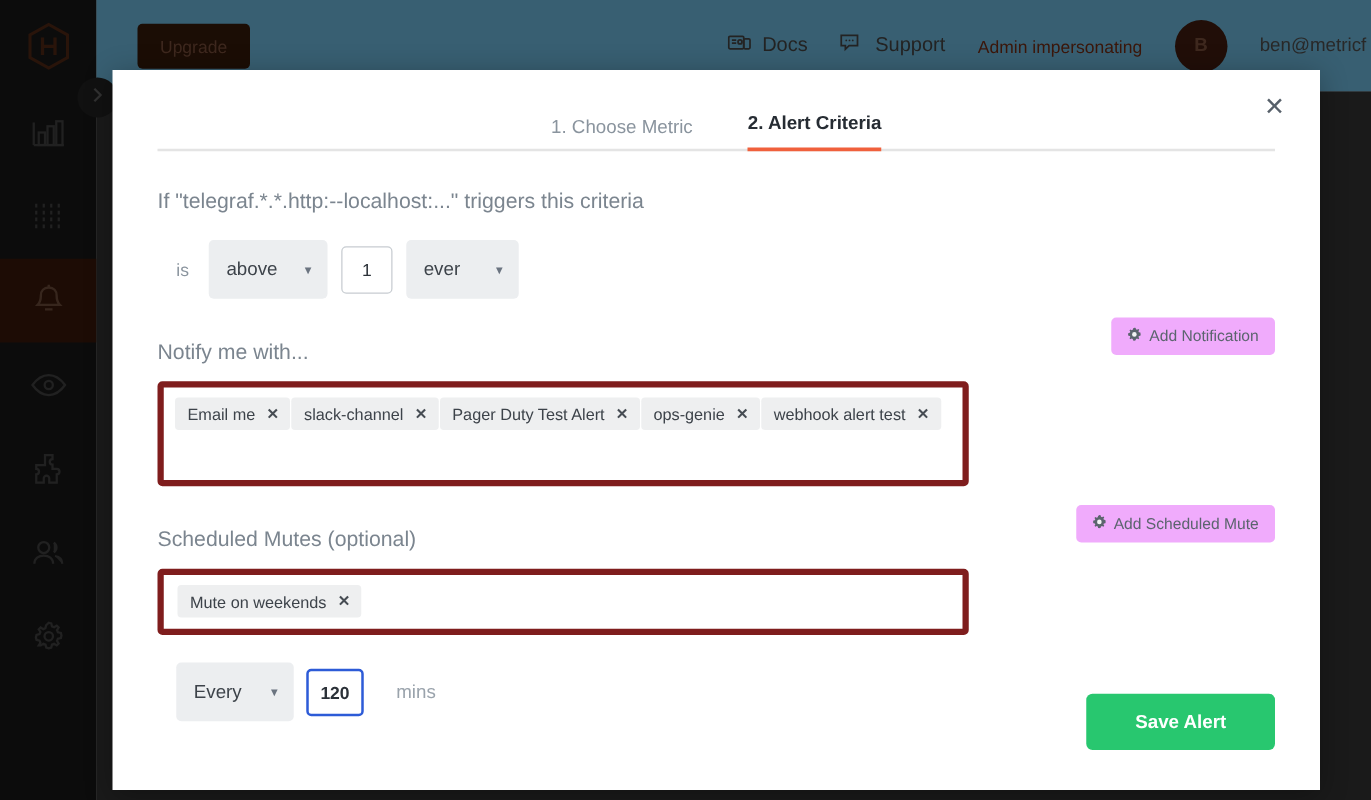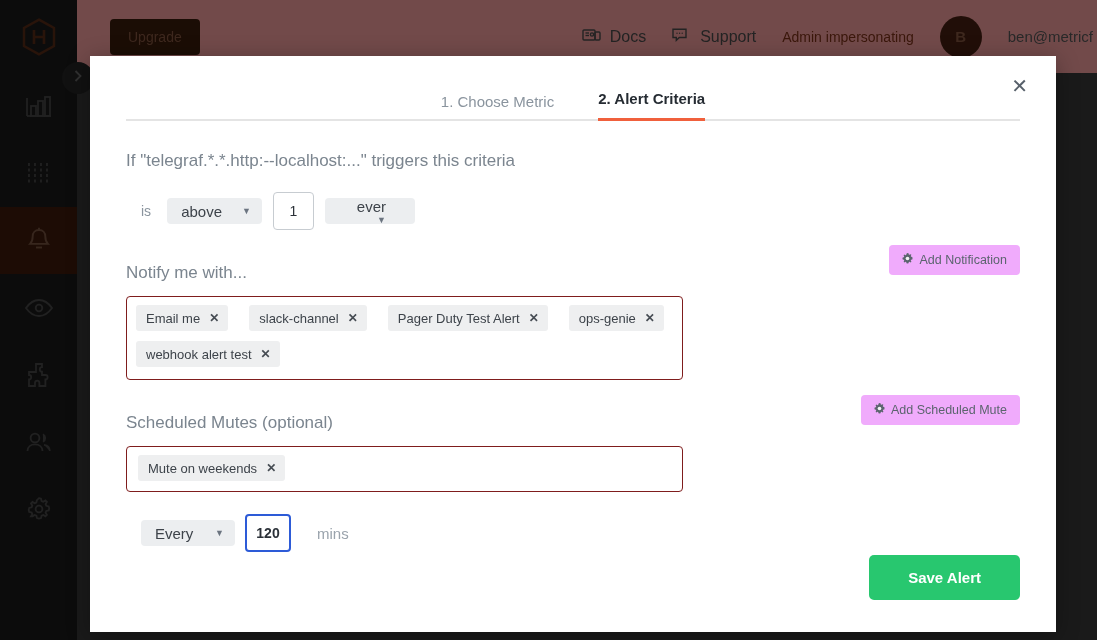--- a/index.html
+++ b/index.html
@@ -31,21 +31,21 @@
   #collapse-toggle {
     position: absolute; left: 62px; top: 62px;
     width: 32px; height: 32px; border-radius: 50%;
     background: #262626;
     display: flex; align-items: center; justify-content: center;
     cursor: pointer; z-index: 4;
   }
 
   #topbar {
     position: absolute; left: 77px; top: 0; right: 0; height: 73px;
-    background: #fca5a5;
+    background: #7dd3fc;
     display: flex; align-items: center;
   }
   #upgrade-btn {
     margin-left: 33px;
     background: #3d1d0c; color: #8a5a44;
     border: none; border-radius: 4px;
     padding: 10px 18px; font-size: 14px; cursor: pointer;
     font-family: "Liberation Sans", sans-serif;
   }
   #topbar-right {
@@ -116,30 +116,30 @@
   }
   #criteria-heading { margin-top: 30px; }
 
   .row { display: flex; align-items: center; }
 
   #criteria-row { margin-top: 21px; gap: 11px; padding-left: 15px; }
   .is-label { color: #8a949e; font-size: 14px; margin-right: 5px; }
 
   .select-box {
     background: #eceef0; border: none; border-radius: 4px;
-    height: 26px; min-width: 94px;
+    height: 47px; min-width: 94px;
     display: flex; align-items: center; justify-content: space-between;
     padding: 0 11px 0 14px; cursor: pointer;
     color: #3d434a; font-size: 15px;
   }
   .select-box .caret {
     font-size: 9px; color: #6b7480; margin-left: 20px;
   }
   #select-above { min-width: 94px; }
-  #select-ever { min-width: 90px; flex-direction: column; }
+  #select-ever { min-width: 90px; }
   #select-every { min-width: 94px; }
 
   .num-input {
     height: 38px; width: 41px;
     border: 1px solid #c7ccd1; border-radius: 4px;
     text-align: center; font-size: 14px; color: #2b3138;
     background: #fff;
     font-family: "Liberation Sans", sans-serif;
   }
   .num-input.focused {
@@ -155,25 +155,25 @@
   .add-btn {
     background: #f0abfc; border: none; border-radius: 4px;
     padding: 8px 13px; cursor: pointer;
     color: #5b646e; font-size: 12.5px;
     display: flex; align-items: center; gap: 6px;
     font-family: "Liberation Sans", sans-serif;
   }
 
   .tag-box {
     margin-top: 13px;
-    border: 1px solid #7f1d1d; border-radius: 4px;
+    border: 5px solid #7f1d1d; border-radius: 4px;
     background: #fff;
     padding: 8px 9px 9px 9px;
-    display: flex; flex-wrap: wrap; gap: 7px 21px;
-    width: 557px;
+    display: flex; flex-wrap: wrap; gap: 7px 1px;
+    width: 649px;
   }
   #notify-box { min-height: 84px; }
   #mutes-box  { min-height: 46px; padding-left: 11px; }
 
   .tag {
     background: #eeeff0; border-radius: 3px;
     height: 26px; padding: 0 9px 0 10px;
     display: flex; align-items: center; gap: 9px;
     font-size: 13px; color: #3d434a; cursor: default;
   }

